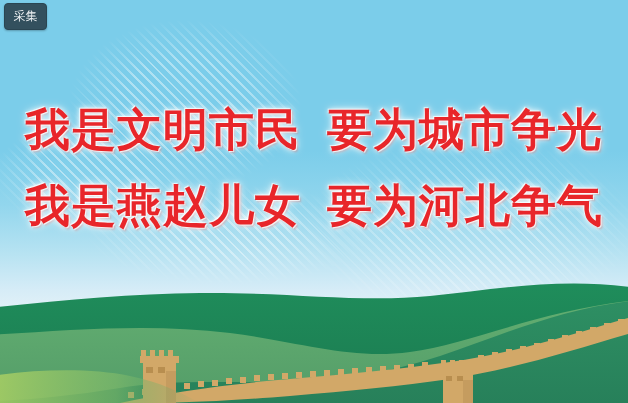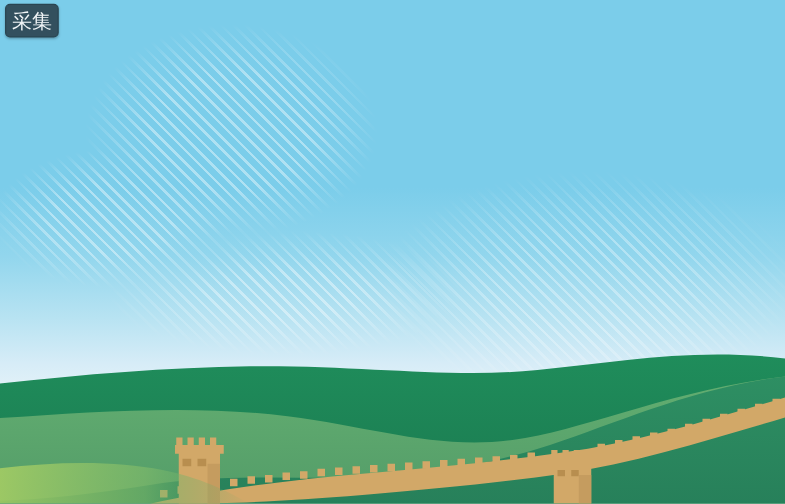--- a/index.html
+++ b/index.html
@@ -108,21 +108,21 @@
   .capture-btn {
     position: absolute;
     left: 4px;
     top: 3px;
     width: 41px;
     height: 25px;
     border-radius: 4px;
     background: #33505E;
     border: 1px solid #2A4552;
     color: #F0F4F6;
-    font-size: 16px;
+    font-size: 12px;
     line-height: 25px;
     text-align: center;
     font-family: "DejaVu Sans", "Liberation Sans", sans-serif;
     cursor: pointer;
     box-shadow: 0 1px 2px rgba(0,0,0,0.25);
   }
 </style>
 </head>
 <body>
 
@@ -253,16 +253,24 @@
         </g>
       </g>
 
       <path d="M -10,403 L -10,376
                C 40,369 90,368 130,376
                C 160,382 180,392 200,403 Z" fill="url(#gGlow)" opacity="0.9"></path>
 
     </g>
   </svg>
 
+  <div class="slogan-block">
+    <div class="slogan-line">
+      <span>我是文明市民</span><span class="slogan-gap"></span><span>要为城市争光</span>
+    </div>
+    <div class="slogan-line">
+      <span>我是燕赵儿女</span><span class="slogan-gap"></span><span>要为河北争气</span>
+    </div>
+  </div>
 
   <div class="capture-btn">采集</div>
 
 </div>
 
 </body></html>

